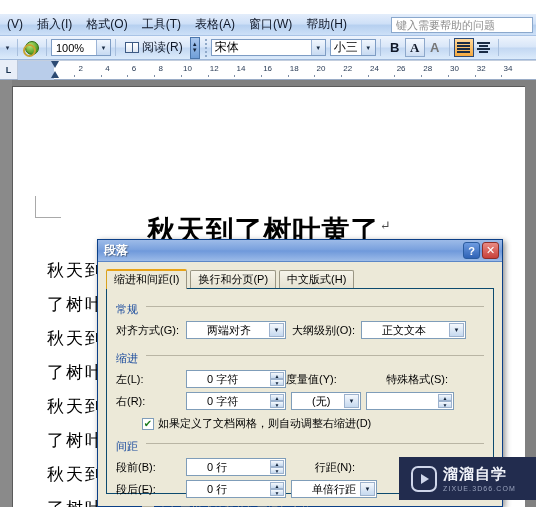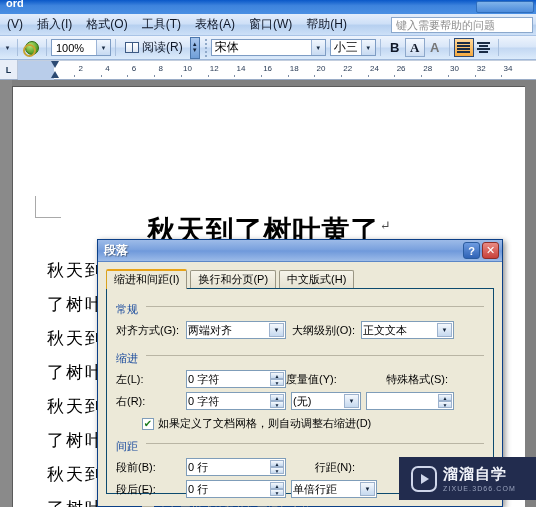--- a/index.html
+++ b/index.html
@@ -259,21 +259,21 @@
     background:#b9b5a4; z-index:1;
   }
   .group-rule.offset { left:30px; }
 
   .row { display:flex; align-items:center; margin-top:4px; }
   .lbl { font-size:11px; color:#000; white-space:nowrap; }
 
   .field {
     height:18px; background:#ffffff; border:1px solid #7f9db9;
     display:flex; align-items:center; position:relative;
-    font-size:11px; color:#000; padding-left:1px;
+    font-size:11px; color:#000; padding-left:20px;
   }
   .drop-arrow {
     position:absolute; right:1px; top:1px; width:15px; height:14px;
     background: linear-gradient(to bottom,#f4f8fd,#c6d9ef);
     border:1px solid #9db2cd;
     display:flex; align-items:center; justify-content:center;
     font-size:6px; color:#13243c;
   }
   .spin {
     position:absolute; right:1px; top:1px; width:14px; height:14px;
@@ -314,24 +314,20 @@
   }
   .wm-txt { display:flex; flex-direction:column; gap:1px; }
   .wm-name { font-size:15px; color:#f2f4fa; font-weight:bold; letter-spacing:1px; }
   .wm-url { font-size:7px; color:#9aa3bd; letter-spacing:1.1px; }
 </style>
 </head>
 <body>
 
 <div id="root">
 
-  <div class="titlebar">
-    <div class="titlebar-text">ord</div>
-    <div class="titlebar-right"></div>
-  </div>
 
   <div class="menubar">
     <div class="menu-item">(V)</div>
     <div class="menu-item">插入(I)</div>
     <div class="menu-item">格式(O)</div>
     <div class="menu-item">工具(T)</div>
     <div class="menu-item">表格(A)</div>
     <div class="menu-item">窗口(W)</div>
     <div class="menu-item">帮助(H)</div>
     <div class="help-box">键入需要帮助的问题</div>
@@ -476,21 +472,21 @@
           <div class="group-rule offset"></div>
           <span class="group-title">常规</span>
         </div>
         <div class="row">
           <div class="lbl" style="width:70px">对齐方式(G):</div>
           <div class="field" style="width:100px">
             <span>两端对齐</span>
             <div class="drop-arrow">▼</div>
           </div>
           <div class="lbl" style="width:75px; text-align:right; padding-right:6px">大纲级别(O):</div>
-          <div class="field" style="width:93px">
+          <div class="field" style="width:105px">
             <span>正文文本</span>
             <div class="drop-arrow">▼</div>
           </div>
         </div>
 
         <div class="group" style="margin-top:9px">
           <div class="group-rule offset"></div>
           <span class="group-title">缩进</span>
         </div>
         <div class="row">

